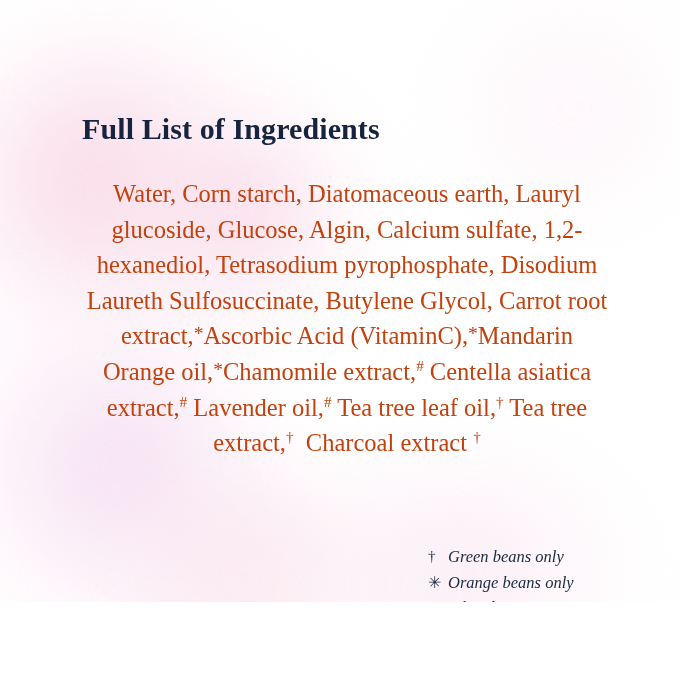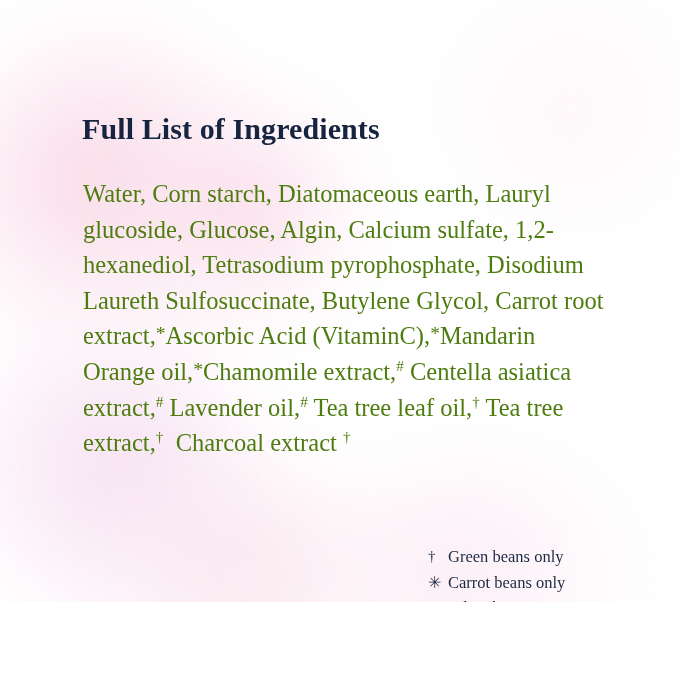--- a/index.html
+++ b/index.html
@@ -86,22 +86,22 @@
     color: #16243f;
   }
 
   .ingredients {
     position: absolute;
     left: 83px;
     top: 176px;
     width: 528px;
     font-size: 24.5px;
     line-height: 35.6px;
-    color: #4d7c0f;
-    text-align: left;
+    color: #c2410c;
+    text-align: center;
   }
 
   .sup {
     font-size: 0.62em;
     vertical-align: super;
     line-height: 0;
   }
   .ast {
     font-size: 0.80em;
     vertical-align: 0.18em;
@@ -136,20 +136,21 @@
   .fn-mark.asterisk {
     font-size: 16px;
   }
   .fn-mark.hash {
     font-size: 13px;
     position: relative;
     top: -2px;
   }
   .fn-text {
     display: inline-block;
+    font-style: italic;
   }
 </style>
 </head>
 <body>
 
 <div class="page">
 
   <div class="blob blob-a"></div>
   <div class="blob blob-b"></div>
   <div class="blob blob-c"></div>
@@ -165,21 +166,21 @@
       <span>Water, Corn starch, Diatomaceous earth, Lauryl glucoside, Glucose, Algin, Calcium sulfate, 1,2-hexanediol, Tetrasodium pyrophosphate, Disodium Laureth Sulfosuccinate, Butylene Glycol, Carrot root extract,</span><span class="ast">*</span><span>Ascorbic Acid (VitaminC),</span><span class="ast">*</span><span>Mandarin Orange oil,</span><span class="ast">*</span><span>Chamomile extract,</span><span class="sup">#</span> <span>Centella asiatica extract,</span><span class="sup">#</span> <span>Lavender oil,</span><span class="sup">#</span> <span>Tea tree leaf oil,</span><span class="sup">†</span> <span>Tea tree extract,</span><span class="sup">†</span>&nbsp; <span>Charcoal extract</span> <span class="sup">†</span>
     </div>
 
     <div class="footnotes">
       <div class="footnote">
         <span class="fn-mark dagger">†</span>
         <span class="fn-text">Green beans only</span>
       </div>
       <div class="footnote">
         <span class="fn-mark asterisk">✳</span>
-        <span class="fn-text">Carrot beans only</span>
+        <span class="fn-text">Orange beans only</span>
       </div>
       <div class="footnote">
         <span class="fn-mark hash">⌗</span>
         <span class="fn-text">White beans tree</span>
       </div>
     </div>
 
   </div>
 </div>
 

